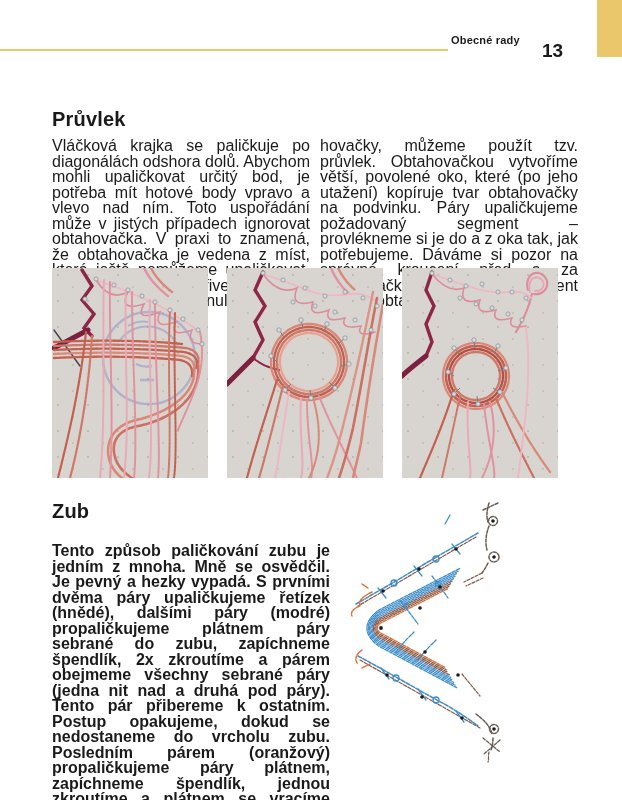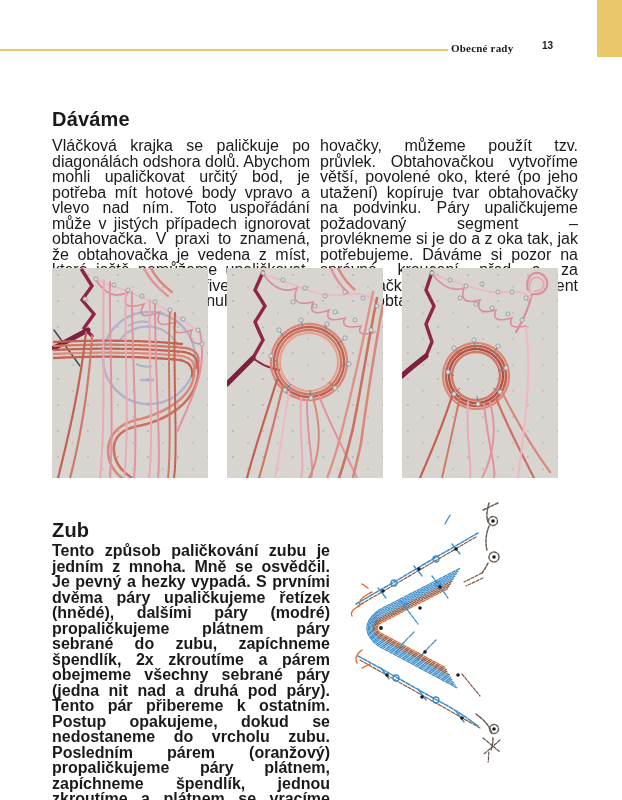--- a/index.html
+++ b/index.html
@@ -3,27 +3,27 @@
 <meta charset="utf-8">
 <style>
   html,body{margin:0;padding:0;}
   body{
     width:622px;height:800px;position:relative;background:#ffffff;
     font-family:"Liberation Sans","DejaVu Sans",sans-serif;color:#1a1a1a;
     overflow:hidden;
   }
   
   .hdr-rule{position:absolute;left:0;top:49px;width:448px;height:2px;background:#e9c76a;}
-  .hdr-label{position:absolute;left:451px;top:42px;font-size:11px;font-weight:700;letter-spacing:.2px;font-family:Liberation Serif, serif;}
-  .hdr-page{position:absolute;left:542px;top:40px;font-size:10px;font-weight:700;}
+  .hdr-label{position:absolute;left:451px;top:34px;font-size:11px;font-weight:700;letter-spacing:.2px;}
+  .hdr-page{position:absolute;left:542px;top:40px;font-size:19px;font-weight:700;}
   .hdr-block{position:absolute;left:597px;top:0;width:25px;height:57px;background:#e9c76a;}
   
   .h1{position:absolute;font-size:20px;font-weight:700;letter-spacing:.2px;}
   .h1.pruvlek{left:52px;top:108px;}
-  .h1.zub{left:52px;top:519px;}
+  .h1.zub{left:52px;top:500px;}
   .col{position:absolute;font-size:16px;line-height:15.5px;text-align:justify;hyphens:none;}
   .col.left{left:52px;top:138px;width:258px;}
   .col.right{left:320px;top:138px;width:258px;}
   .col.zubtext{left:52px;top:543px;width:278px;font-weight:bold;}
   
   .photo{position:absolute;width:156px;height:210px;top:268px;}
   .photo.p1{left:52px;} .photo.p2{left:227px;} .photo.p3{left:402px;}
   .diagram{position:absolute;left:348px;top:500px;width:190px;height:265px;}
   svg{display:block;}
 </style>
@@ -37,21 +37,21 @@
       <circle cx="21" cy="19" r="0.9" fill="#bdb9b1"></circle>
     </pattern>
   </defs>
 </svg>
 
 <div class="hdr-rule"></div>
 <div class="hdr-label">Obecné rady</div>
 <div class="hdr-page">13</div>
 <div class="hdr-block"></div>
 
-<div class="h1 pruvlek">Dáváme</div>
+<div class="h1 pruvlek">Průvlek</div>
 <div class="col left">Vláčková krajka se paličkuje po diagonálách odshora dolů. Abychom mohli upaličkovat určitý bod, je potřeba mít hotové body vpravo a vlevo nad ním. Toto uspořádání může v jistých případech ignorovat obtahovačka. V praxi to znamená, že obtahovačka je vedena z míst, která ještě nemůžeme upaličkovat, nemáme na ně přivedené nitě. Abychom se vyhnuli dalšímu stříhání obta-</div>
 <div class="col right">hovačky, můžeme použít tzv. průvlek. Obtahovačkou vytvoříme větší, povolené oko, které (po jeho utažení) kopíruje tvar obtahovačky na podvinku. Páry upaličkujeme požadovaný segment – provlékneme si je do a z oka tak, jak potřebujeme. Dáváme si pozor na správné kroucení před a za obtahovačkou. Jakmile je segment hotový, obtahovačku dotáhneme.</div>
 
 <figure class="photo p1" style="margin:0">
 <svg viewBox="0 0 156 210" width="156" height="210">
   <rect width="156" height="210" fill="#d8d5d0"></rect>
   <rect width="156" height="210" fill="url(#holes)"></rect>
   <g opacity="0.5" stroke="#8b8ec6" fill="none">
     <circle cx="97" cy="90" r="46" stroke-width="2.4"></circle>
     <path d="M68,72 A34,34 0 0 1 126,78" stroke-width="2"></path>

